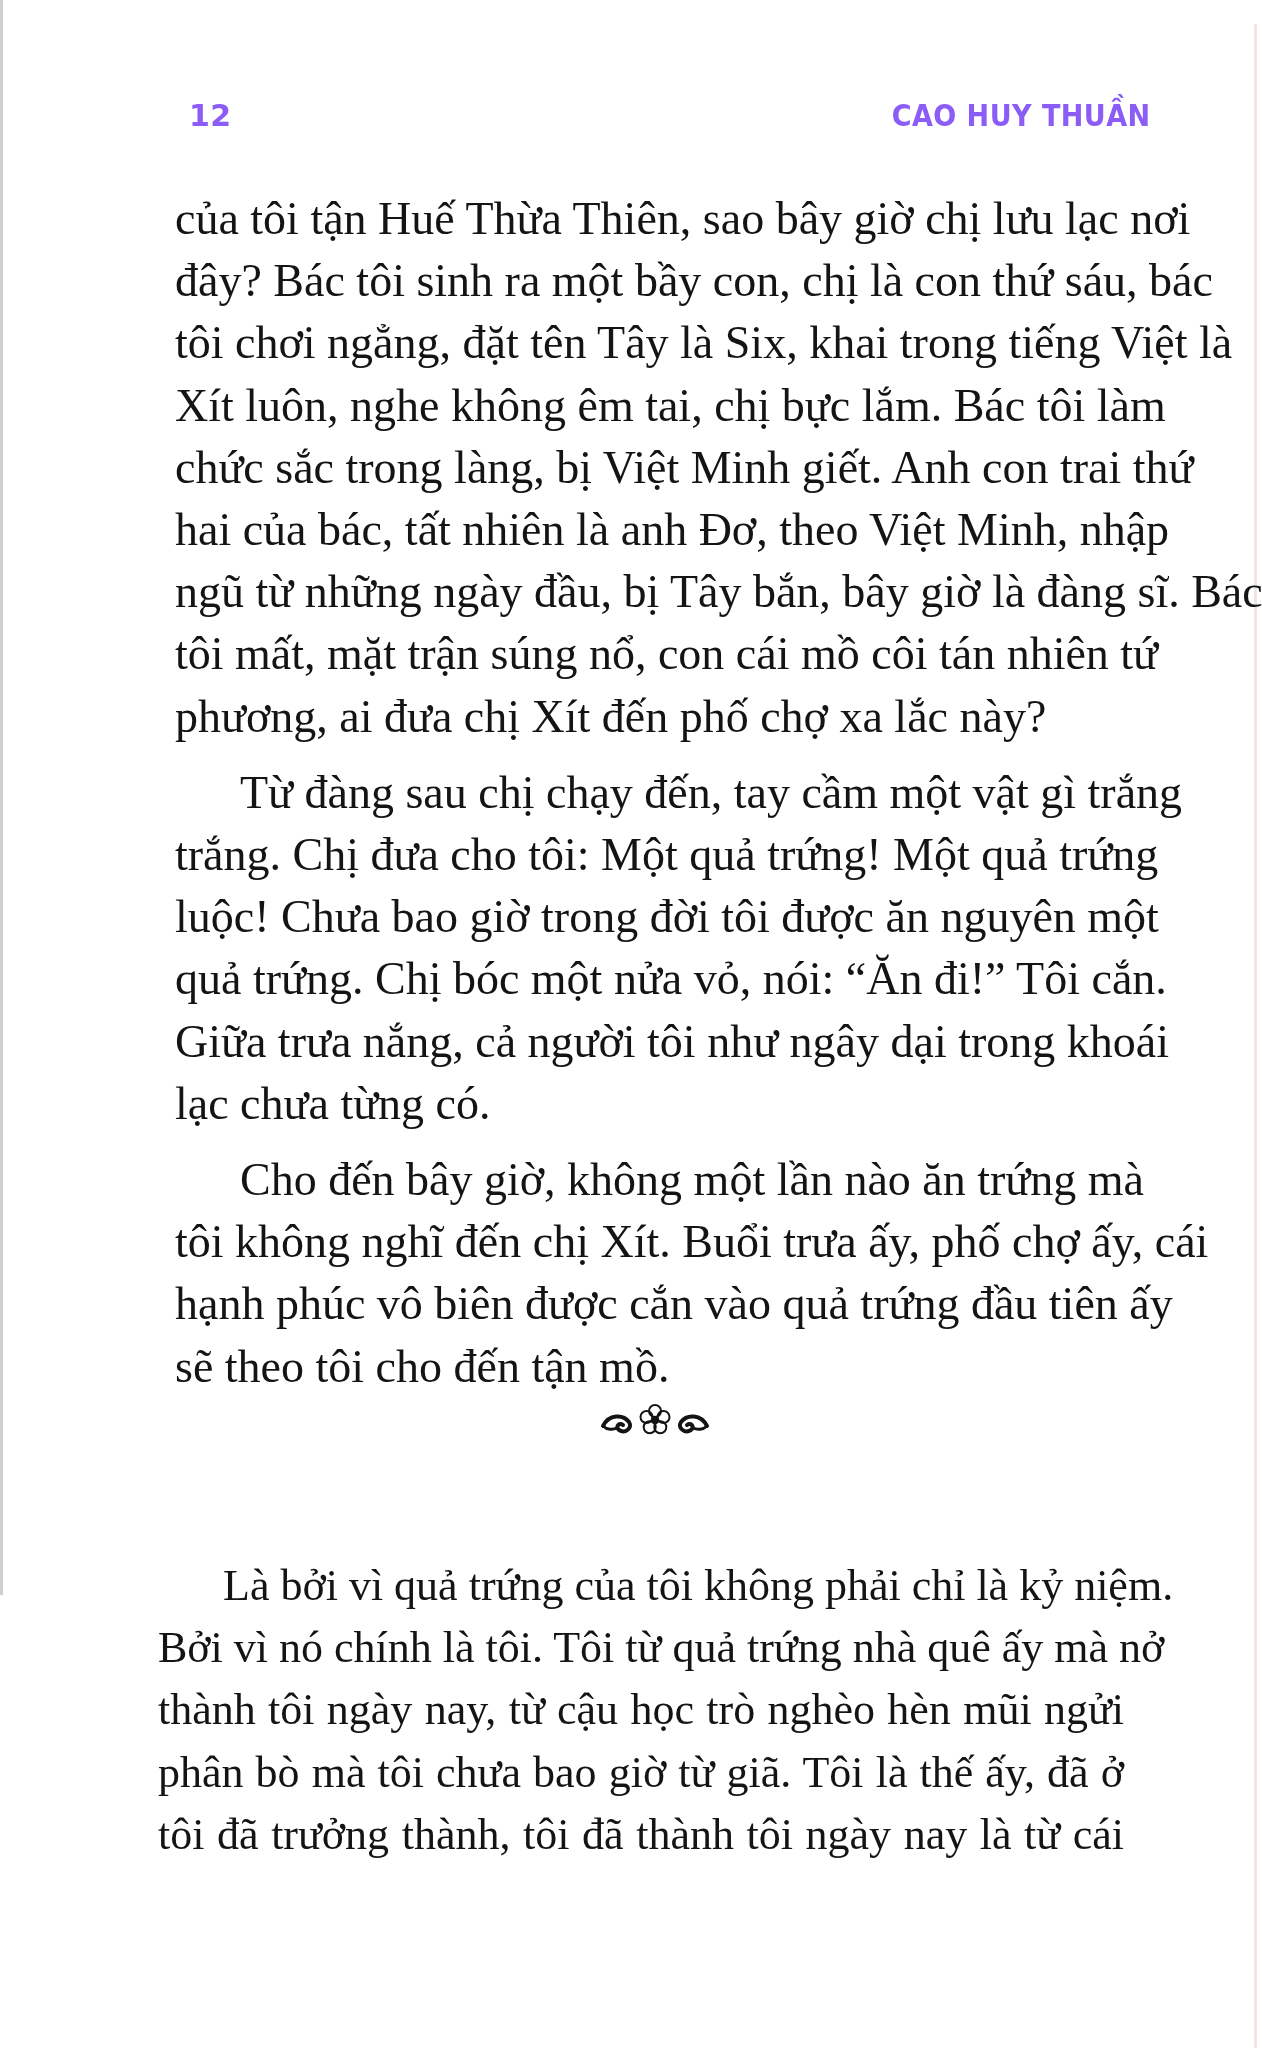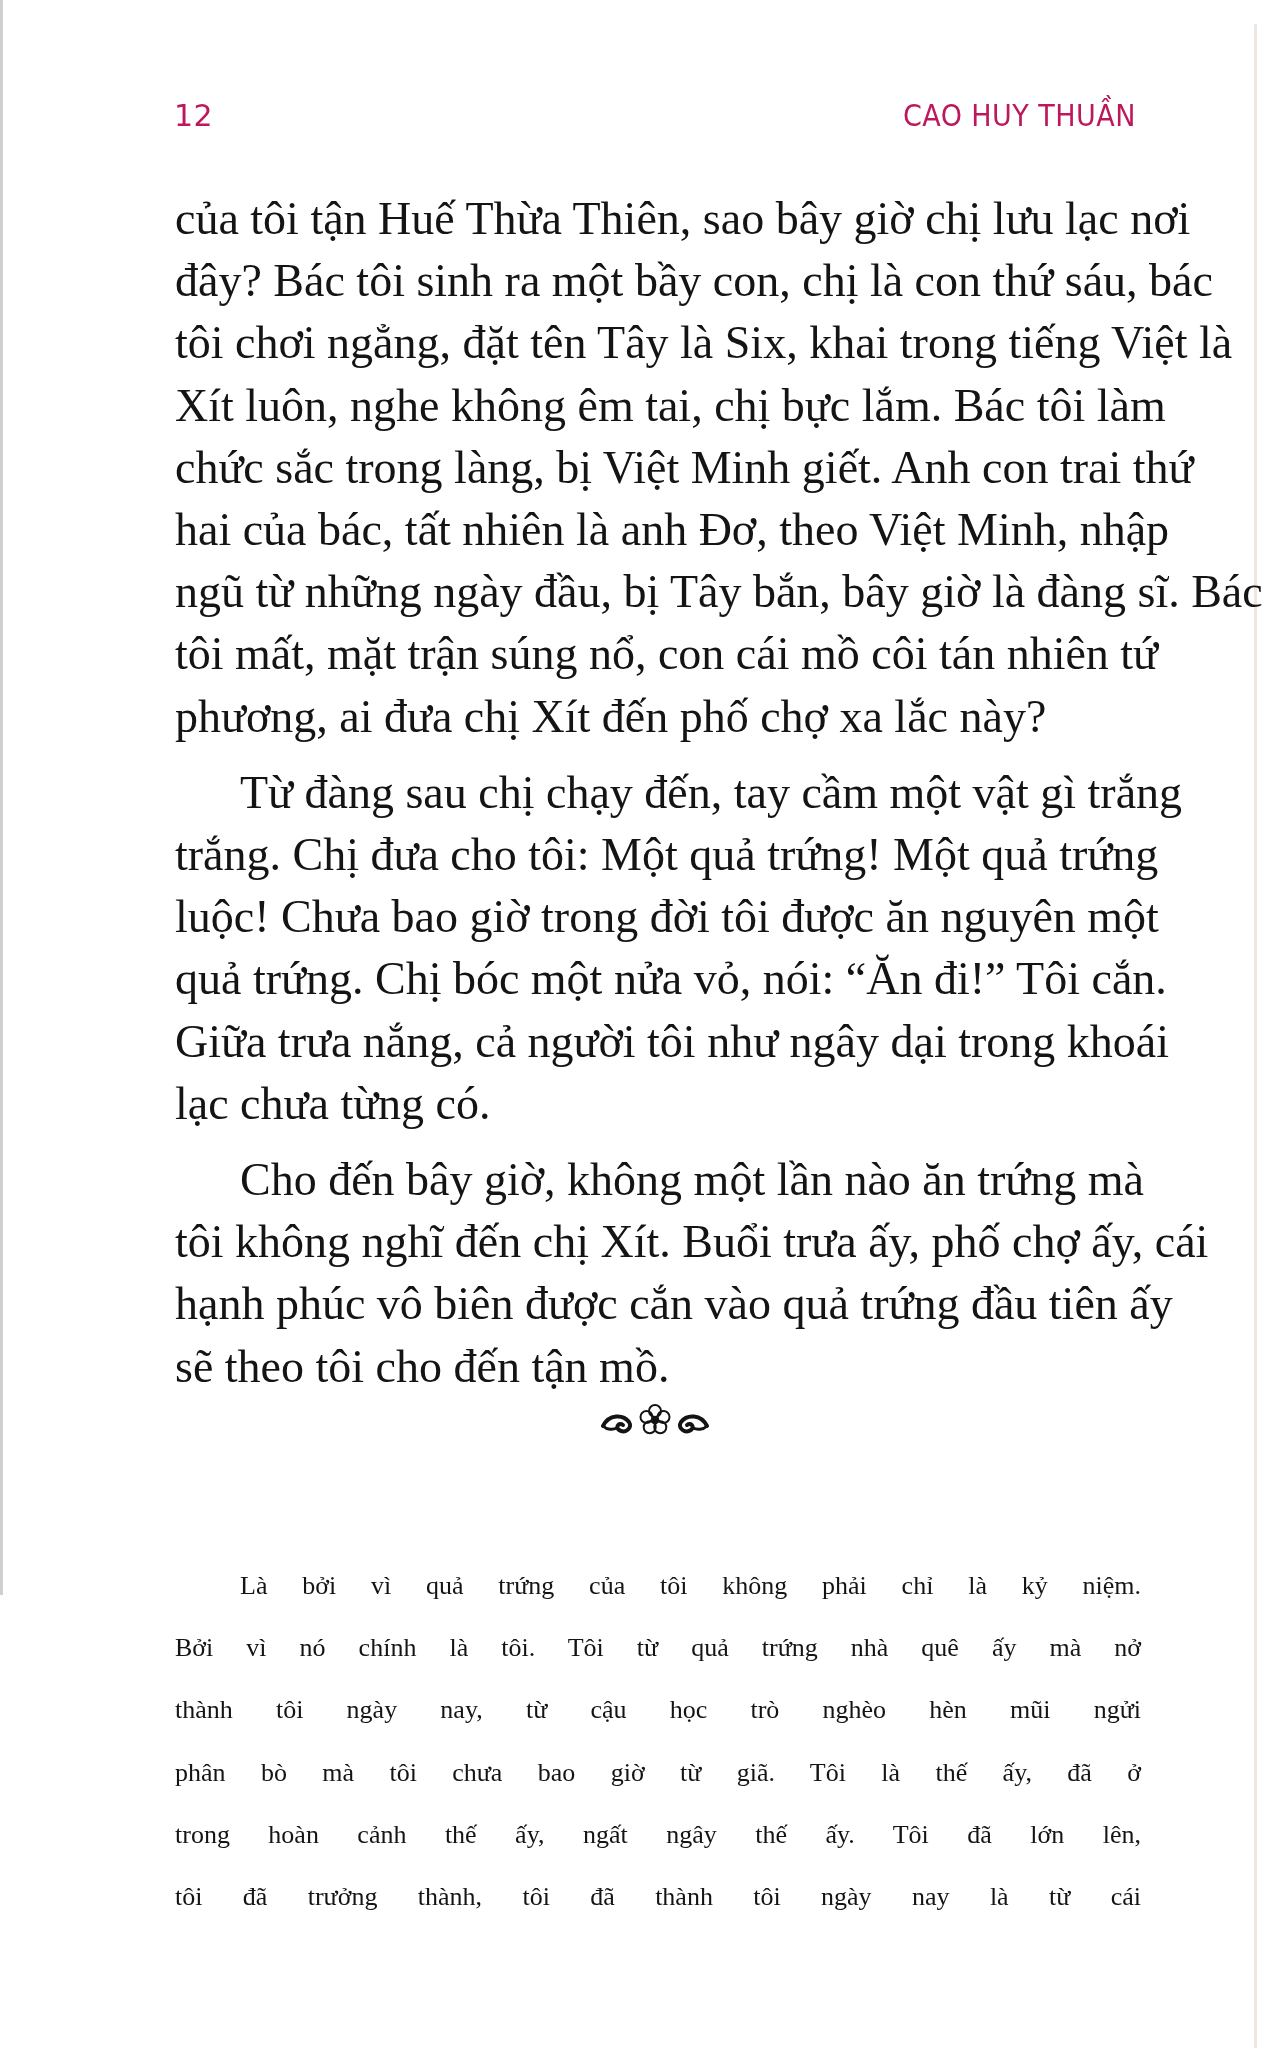--- a/index.html
+++ b/index.html
@@ -27,27 +27,28 @@
       position: absolute;
       left: 1254px;
       top: 24px;
       width: 3px;
       height: 2024px;
       background: #efe6e2;
     }
     .running-header {
       position: absolute;
       top: 98px;
-      left: 170px;
+      left: 185px;
       width: 966px;
       height: 44px;
       font-family: "DejaVu Sans", "Liberation Sans", sans-serif;
       font-size: 30px;
-      color: #be185d;
+      color: #8b5cf6;
       letter-spacing: 0.5px;
+      font-weight: bold;
     }
     .page-number {
       position: absolute;
       left: 4px;
       top: 0;
     }
     .running-title {
       position: absolute;
       right: 0;
       top: 0;
@@ -88,23 +89,23 @@
       left: 590px;
       width: 130px;
       height: 44px;
       display: flex;
       align-items: center;
       justify-content: center;
     }
     .section-2 {
       position: absolute;
       top: 1555px;
-      left: 175px;
+      left: 158px;
       width: 966px;
-      font-size: 26px;
+      font-size: 44px;
       line-height: 62.2px;
       font-family: Liberation Serif, serif;
     }
     .section-2 .line {
       display: block;
       text-align: justify;
       text-align-last: justify;
       white-space: nowrap;
     }
     .section-2 .line.indent {
@@ -169,16 +170,15 @@
     <path d="M112 26 C 108 30, 102 30, 98 28" fill="none" stroke="#141414" stroke-width="3" stroke-linecap="round"></path>
   </svg>
 </div>
 
 <div class="section-2">
   <p style="margin:0">
     <span class="line indent">Là bởi vì quả trứng của tôi không phải chỉ là kỷ niệm.</span>
     <span class="line">Bởi vì nó chính là tôi. Tôi từ quả trứng nhà quê ấy mà nở</span>
     <span class="line">thành tôi ngày nay, từ cậu học trò nghèo hèn mũi ngửi</span>
     <span class="line">phân bò mà tôi chưa bao giờ từ giã. Tôi là thế ấy, đã ở</span>
-    <span class="line">trong hoàn cảnh thế ấy, ngất ngây thế ấy. Tôi đã lớn lên,</span>
     <span class="line">tôi đã trưởng thành, tôi đã thành tôi ngày nay là từ cái</span>
   </p>
 </div>
 
 </body></html>

